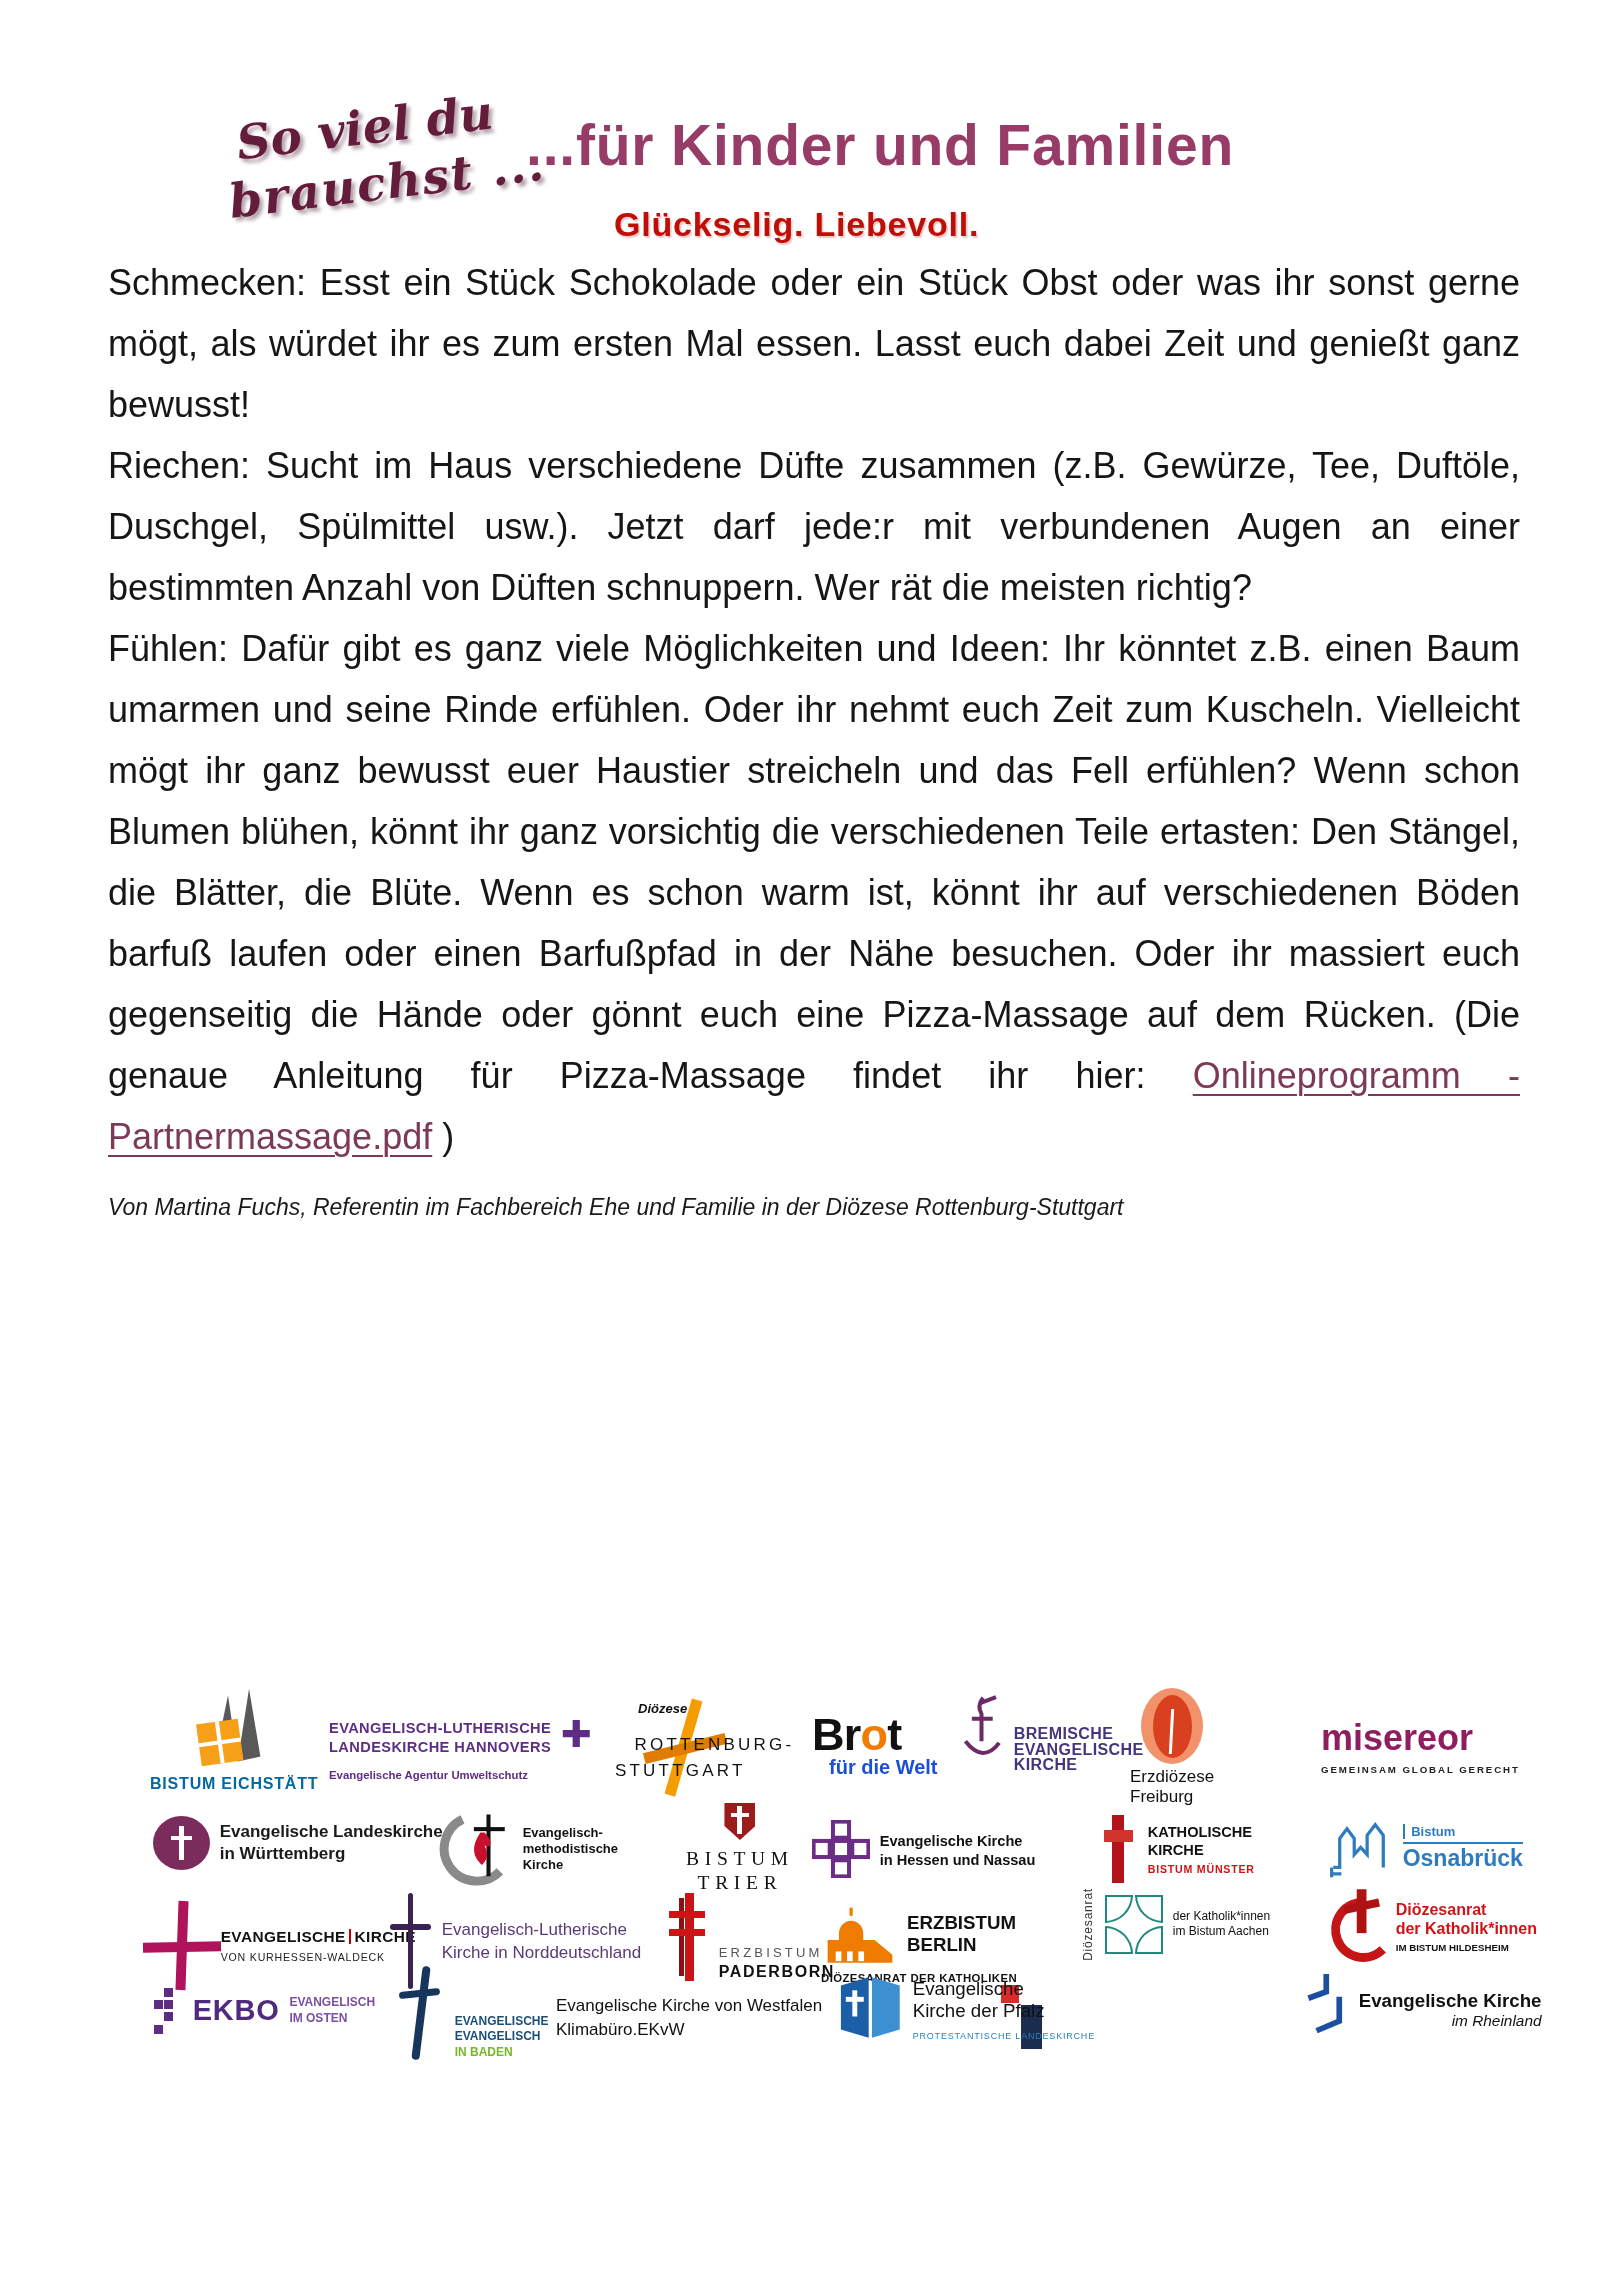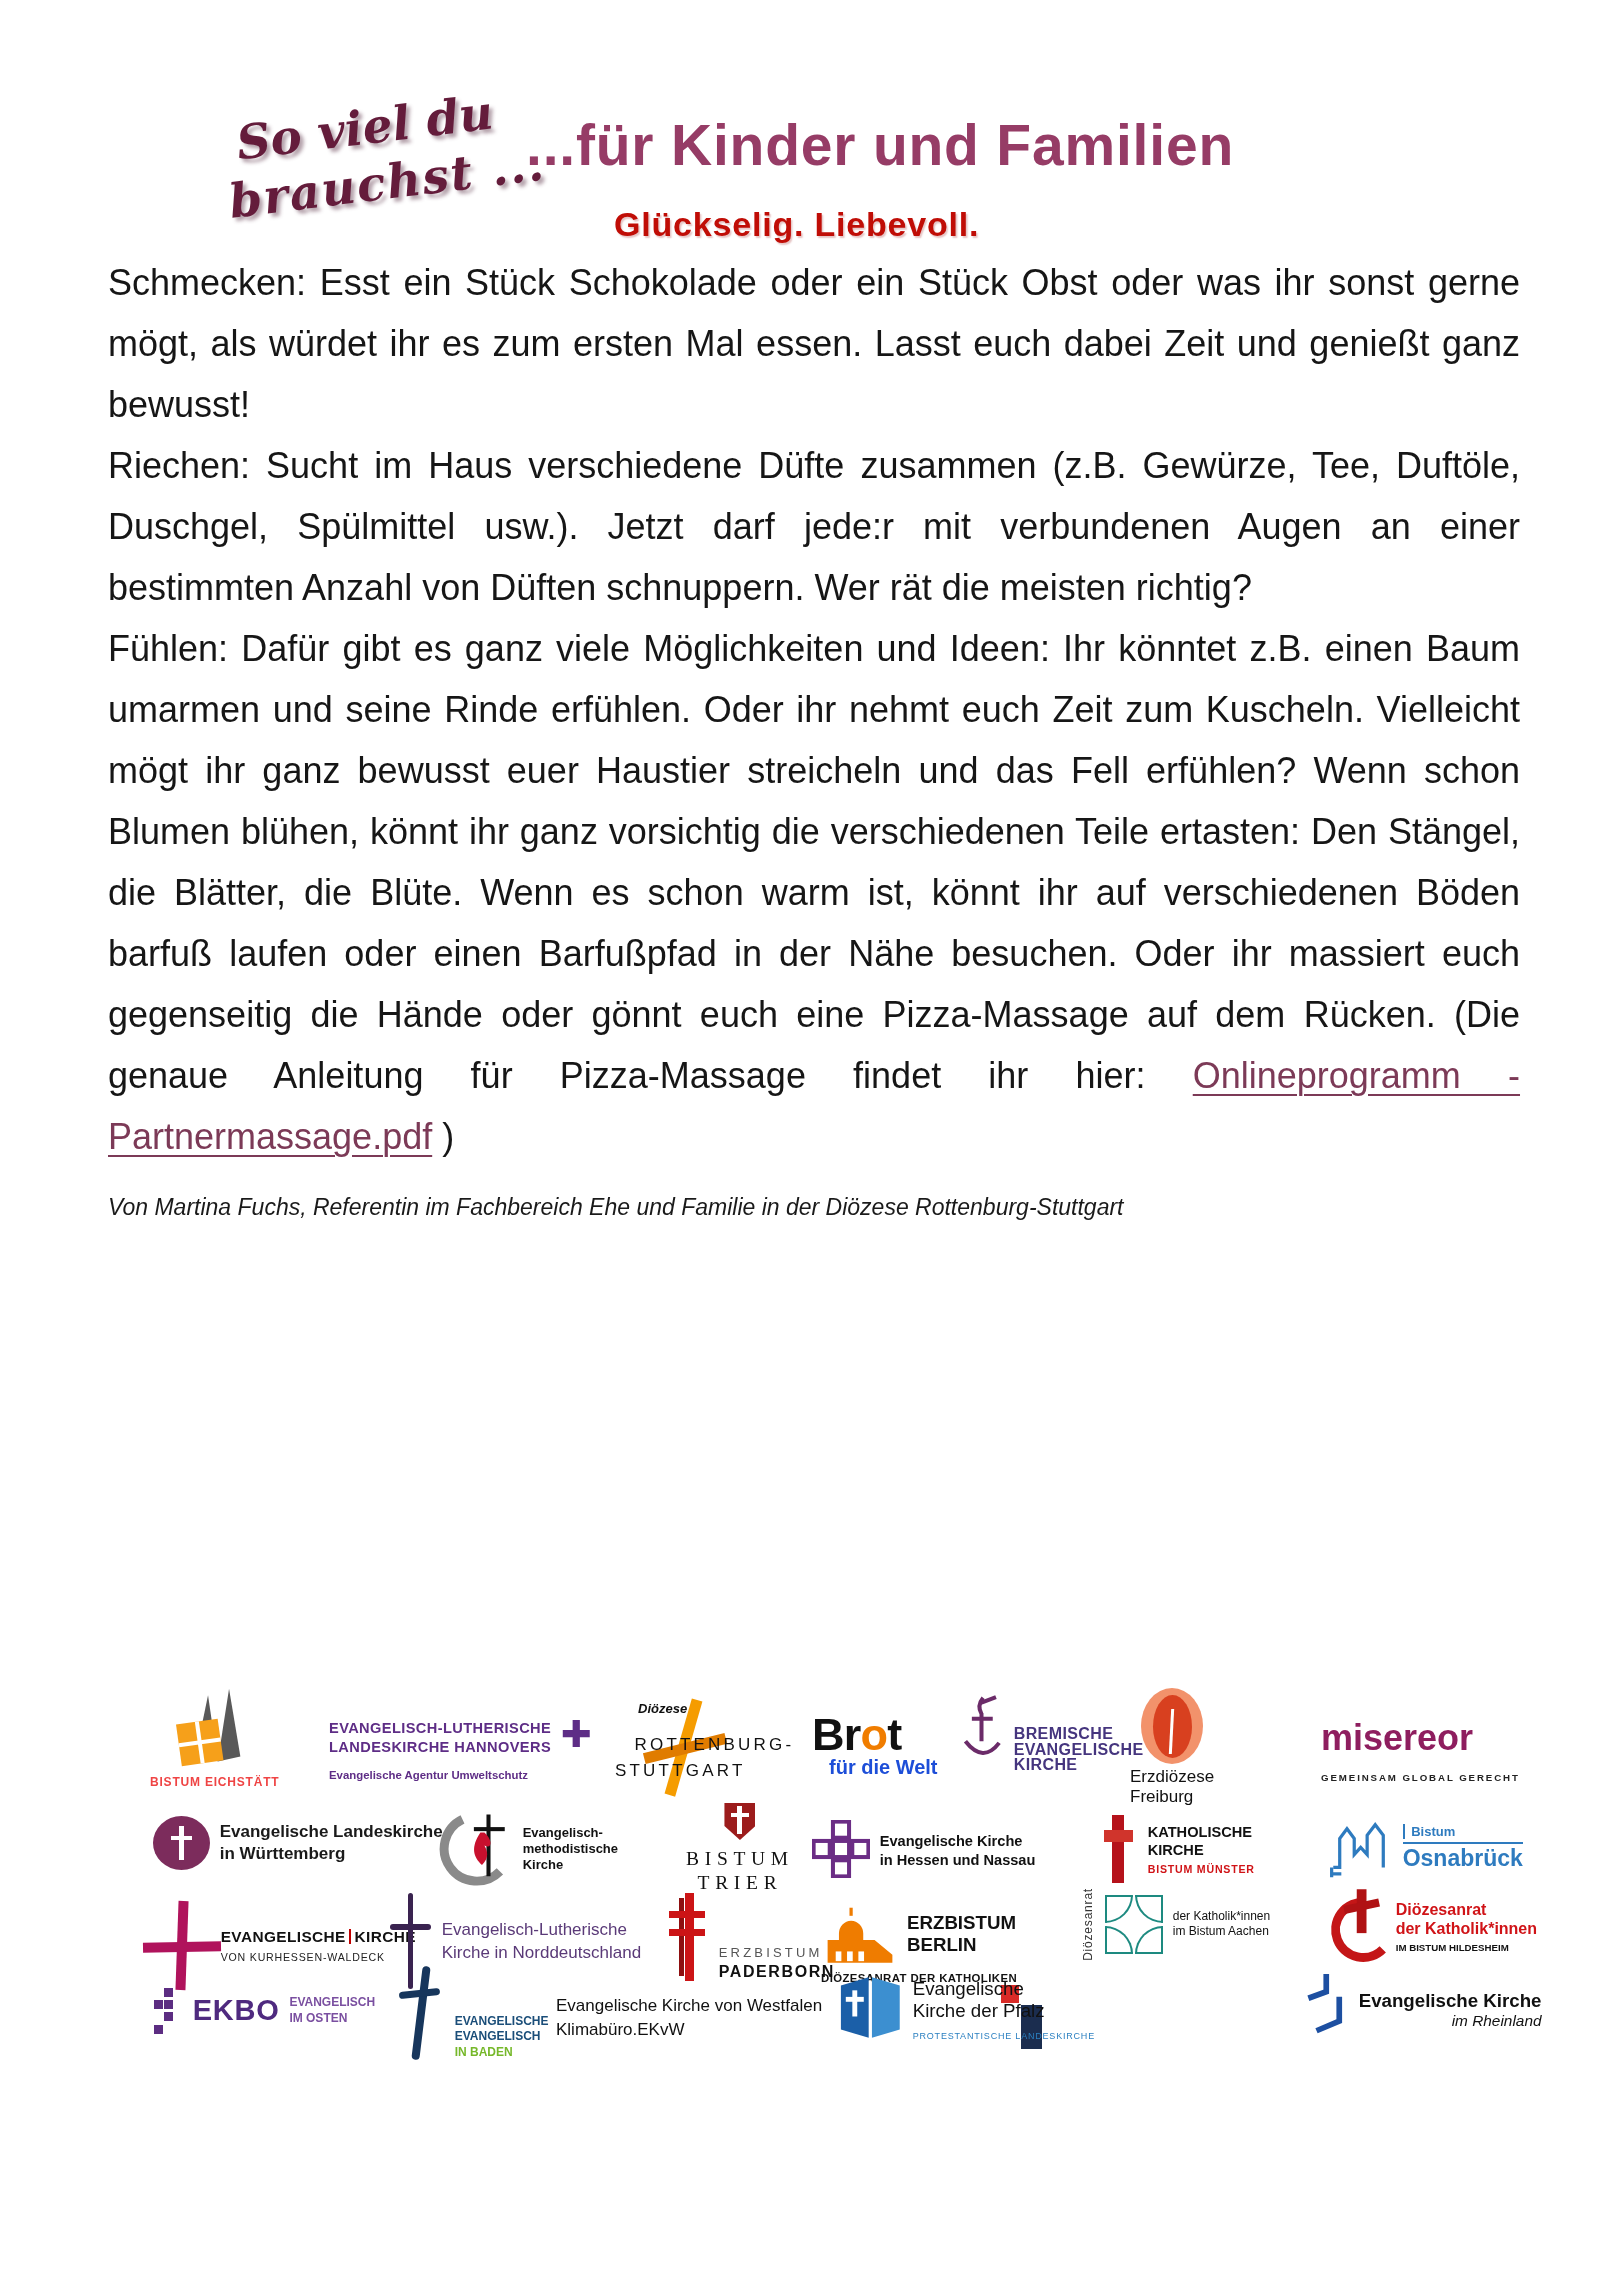--- a/index.html
+++ b/index.html
@@ -23,21 +23,21 @@
   .attribution{margin-top:18px;font-style:italic;font-size:23px;line-height:45px;color:#1a1a1a;text-align:left;}
 
   
   .logos{position:absolute;left:0;top:1680px;width:1623px;height:422px;}
   .logo{position:absolute;display:flex;align-items:center;gap:9.7px;}
   .col{display:flex;flex-direction:column;}
   .logo .lbl{white-space:nowrap;}
 
   
   .cell-eichstaett{left:150px;top:6.5px;flex-direction:column;gap:4.9px;}
-  .eich-label{color:#ef4444;font-weight:bold;font-size:12px;letter-spacing:0.8px;}
+  .eich-label{color:#0369a1;font-weight:bold;font-size:16px;letter-spacing:0.8px;}
   .cell-hannovers{left:329px;top:39px;align-items:flex-start;}
   .hann-l1,.hann-l2{color:#5e2d86;font-weight:bold;font-size:14.6px;letter-spacing:0.4px;line-height:18.7px;}
   .hann-sub{color:#5e2d86;font-weight:bold;font-size:11.4px;margin-top:13px;}
   .hann-cross{font-size:37px;color:#5e2d86;line-height:37px;margin-top:-3.2px;}
   .cell-rottenburg{left:615px;top:21px;width:170px;height:97px;}
   .rot-dioezese{position:absolute;left:23px;top:0;font-style:italic;font-weight:bold;font-size:13px;color:#111;}
   .rot-bar1,.rot-bar2{position:absolute;background:#f59c00;}
   .rot-bar1{left:63px;top:-3.2px;width:10.6px;height:99px;transform:rotate(16deg);}
   .rot-bar2{left:28px;top:42px;width:84px;height:10.6px;transform:rotate(-14deg);background:#e07c00;}
   .rot-l1{position:absolute;left:19.5px;top:34px;font-size:17px;letter-spacing:3.2px;color:#111;}
@@ -47,21 +47,21 @@
   .brot-o{color:#f07d00;}
   .brot-sub{font-size:20px;font-weight:bold;color:#1d4ed8;margin-top:0px;margin-left:17px;}
   .cell-bremische{left:959px;top:11.4px;align-items:flex-end;}
   .brem-line{color:#45357e;font-weight:bold;font-size:16px;letter-spacing:0.4px;line-height:15.4px;}
   .cell-freiburg{left:1130px;top:8px;flex-direction:column;gap:3.2px;}
   .frei-ovals{position:relative;width:62px;height:76px;}
   .oval-outer{position:absolute;left:0;top:0;width:62px;height:76px;border-radius:50%;background:#f2926b;}
   .oval-inner{position:absolute;left:12px;top:7.3px;width:39px;height:63px;border-radius:50%;background:#d8401f;}
   .oval-slit{position:absolute;left:29px;top:21px;width:3.2px;height:45px;background:#fff;transform:rotate(3deg);}
   .frei-l{font-size:17px;color:#111;line-height:20px;text-align:left;}
-  .cell-misereor{left:1321px;top:42px;flex-direction:column;align-items:flex-start;gap:18px;}
+  .cell-misereor{left:1321px;top:42px;flex-direction:column;align-items:flex-start;gap:10px;}
   .mis-word{font-size:36px;font-weight:bold;color:#8e1e5f;line-height:32px;}
   .mis-sub{font-size:9.7px;font-weight:bold;color:#222;letter-spacing:1.9px;}
 
   
   .cell-wuerttemberg{left:153px;top:136px;}
   .wurt-ellipse{position:relative;width:57px;height:54px;border-radius:50%;background:#7c2c5c;flex:none;}
   .wurt-v{position:absolute;left:26px;top:9.7px;width:4.9px;height:34px;background:#fff;}
   .wurt-h{position:absolute;left:18px;top:19.5px;width:21px;height:4px;background:#fff;}
   .wurt-l{font-size:17px;font-weight:bold;color:#1a1a1a;line-height:22px;}
   .cell-emk{left:438px;top:128px;}

